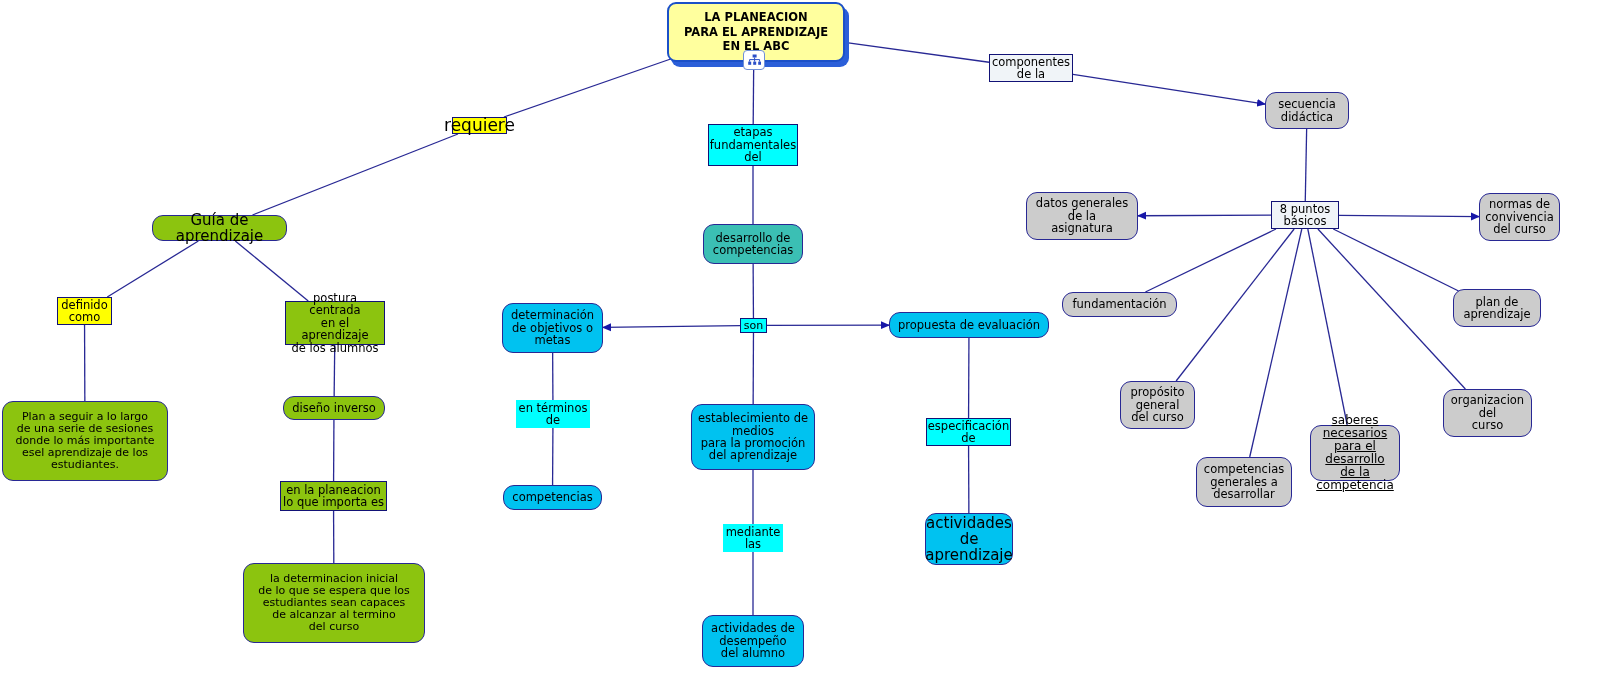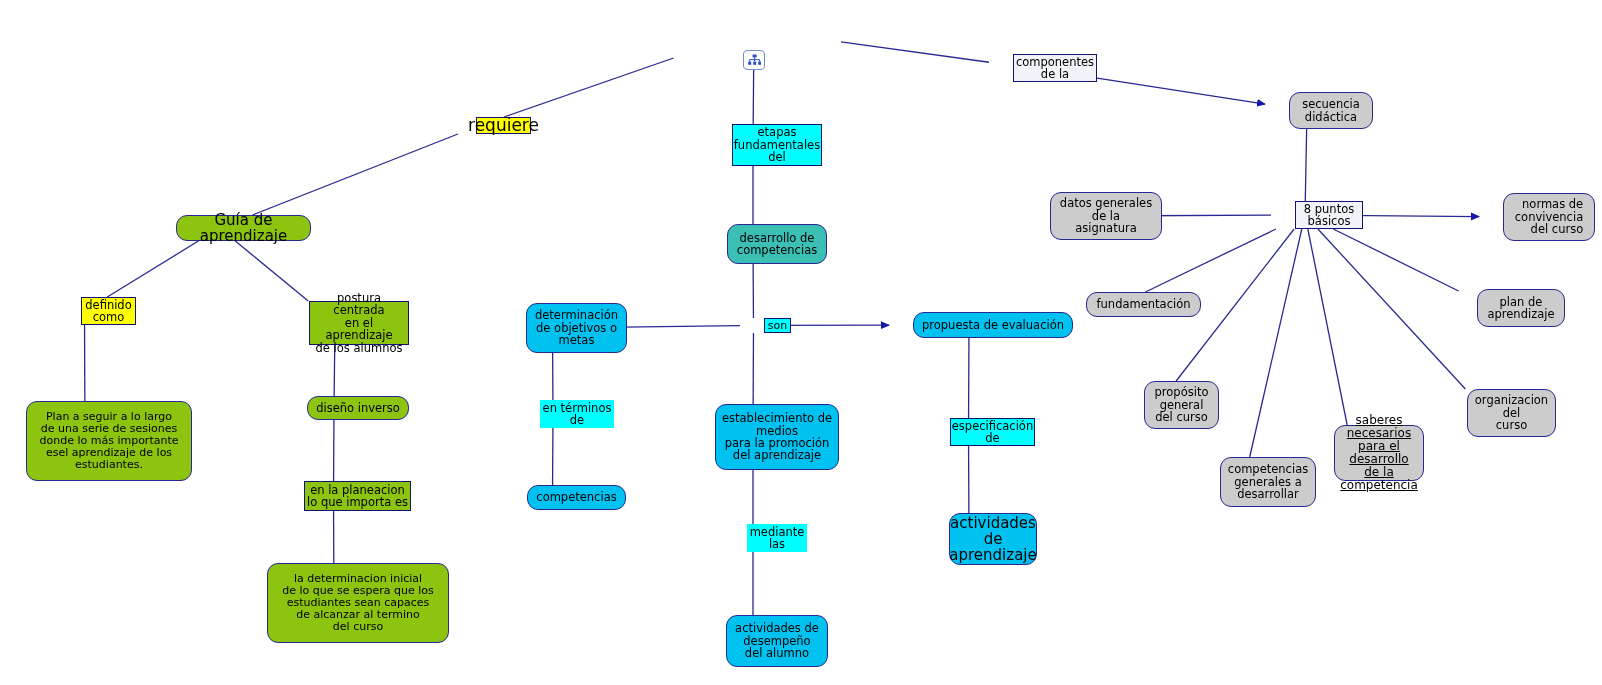--- a/index.html
+++ b/index.html
@@ -2,21 +2,21 @@
 <html><head>
 <meta charset="utf-8">
 <style>
   html,body{margin:0;padding:0;background:#ffffff;}
   body{font-family:"DejaVu Sans","Liberation Sans",sans-serif;}
   #canvas{position:relative;width:1602px;height:685px;background:#ffffff;overflow:hidden;}
   #edges{position:absolute;left:0;top:0;width:1602px;height:685px;}
 
   .node{position:absolute;box-sizing:border-box;display:flex;align-items:center;
         justify-content:center;text-align:center;color:#000000;line-height:1.08;
-        white-space:pre-line;margin-left:24px;}
+        white-space:pre-line;}
 
   
   .concept{border:1.6px solid #282894;border-radius:11px;}
   .green   {background:#8CC40F;}
   .cyan    {background:#00C2F0;}
   .teal    {background:#3BBFB4;}
   .gray    {background:#CCCCCC;}
 
   
   .link-box{border:1.5px solid #121276;}
@@ -75,20 +75,23 @@
         <line x1="1339" y1="215.31050228310502" x2="1479" y2="216.58904109589042" marker-end="url(#ah)"></line>
         <line x1="1275.9832402234638" y1="229" x2="1145.4078212290503" y2="292"></line>
         <line x1="1333.2947368421053" y1="229" x2="1458.6" y2="291"></line>
         <line x1="1294.1315789473683" y1="229" x2="1176.1315789473683" y2="381"></line>
         <line x1="1317.9040404040404" y1="229" x2="1465.378787878788" y2="389"></line>
         <line x1="1301.801498127341" y1="229" x2="1249.7116104868915" y2="457"></line>
         <line x1="1307.8112449799196" y1="229" x2="1347.1686746987953" y2="425"></line>
       </g>
   </svg>
 
+  <div id="root-node">LA PLANEACION
+PARA EL APRENDIZAJE
+EN EL ABC</div>
   <div id="root-icon">
     <svg width="13" height="12" viewBox="0 0 13 12" xmlns="http://www.w3.org/2000/svg">
       <rect x="4.6" y="0.5" width="4" height="3" fill="#2B4FC8"></rect>
       <line x1="6.6" y1="3.5" x2="6.6" y2="5.6" stroke="#2B4FC8" stroke-width="1"></line>
       <line x1="1.6" y1="5.6" x2="11.6" y2="5.6" stroke="#2B4FC8" stroke-width="1"></line>
       <line x1="1.6" y1="5.6" x2="1.6" y2="7.6" stroke="#2B4FC8" stroke-width="1"></line>
       <line x1="6.6" y1="5.6" x2="6.6" y2="7.6" stroke="#2B4FC8" stroke-width="1"></line>
       <line x1="11.6" y1="5.6" x2="11.6" y2="7.6" stroke="#2B4FC8" stroke-width="1"></line>
       <rect x="0.2" y="7.6" width="3" height="3.2" fill="#2B4FC8"></rect>
       <rect x="5.2" y="7.6" width="3" height="3.2" fill="#2B4FC8"></rect>
@@ -123,21 +126,21 @@
 del alumno</div>
       <div class="node concept cyan" style="left: 889px; top: 312px; width: 160px; height: 26px; font-size: 11.5px;">propuesta de evaluación</div>
       <div class="node concept cyan" style="left: 925px; top: 513px; width: 88px; height: 52px; font-size: 15px;">actividades
 de
 aprendizaje</div>
       <div class="node concept gray" style="left: 1265px; top: 92px; width: 84px; height: 37px; font-size: 11.5px;">secuencia
 didáctica</div>
       <div class="node concept gray" style="left: 1026px; top: 192px; width: 112px; height: 48px; font-size: 11.5px;">datos generales
 de la
 asignatura</div>
-      <div class="node concept gray" style="left: 1479px; top: 193px; width: 92px; height: 48px; font-size: 11.5px; text-align: right;">normas de
+      <div class="node concept gray" style="left: 1479px; top: 193px; width: 81px; height: 48px; font-size: 11.5px;">normas de
 convivencia
 del curso</div>
       <div class="node concept gray" style="left: 1062px; top: 292px; width: 115px; height: 25px; font-size: 11.5px;">fundamentación</div>
       <div class="node concept gray" style="left: 1453px; top: 289px; width: 88px; height: 38px; font-size: 11.5px;">plan de
 aprendizaje</div>
       <div class="node concept gray" style="left: 1120px; top: 381px; width: 75px; height: 48px; font-size: 11.5px;">propósito
 general
 del curso</div>
       <div class="node concept gray" style="left: 1443px; top: 389px; width: 89px; height: 48px; font-size: 11.5px;">organizacion
 del

